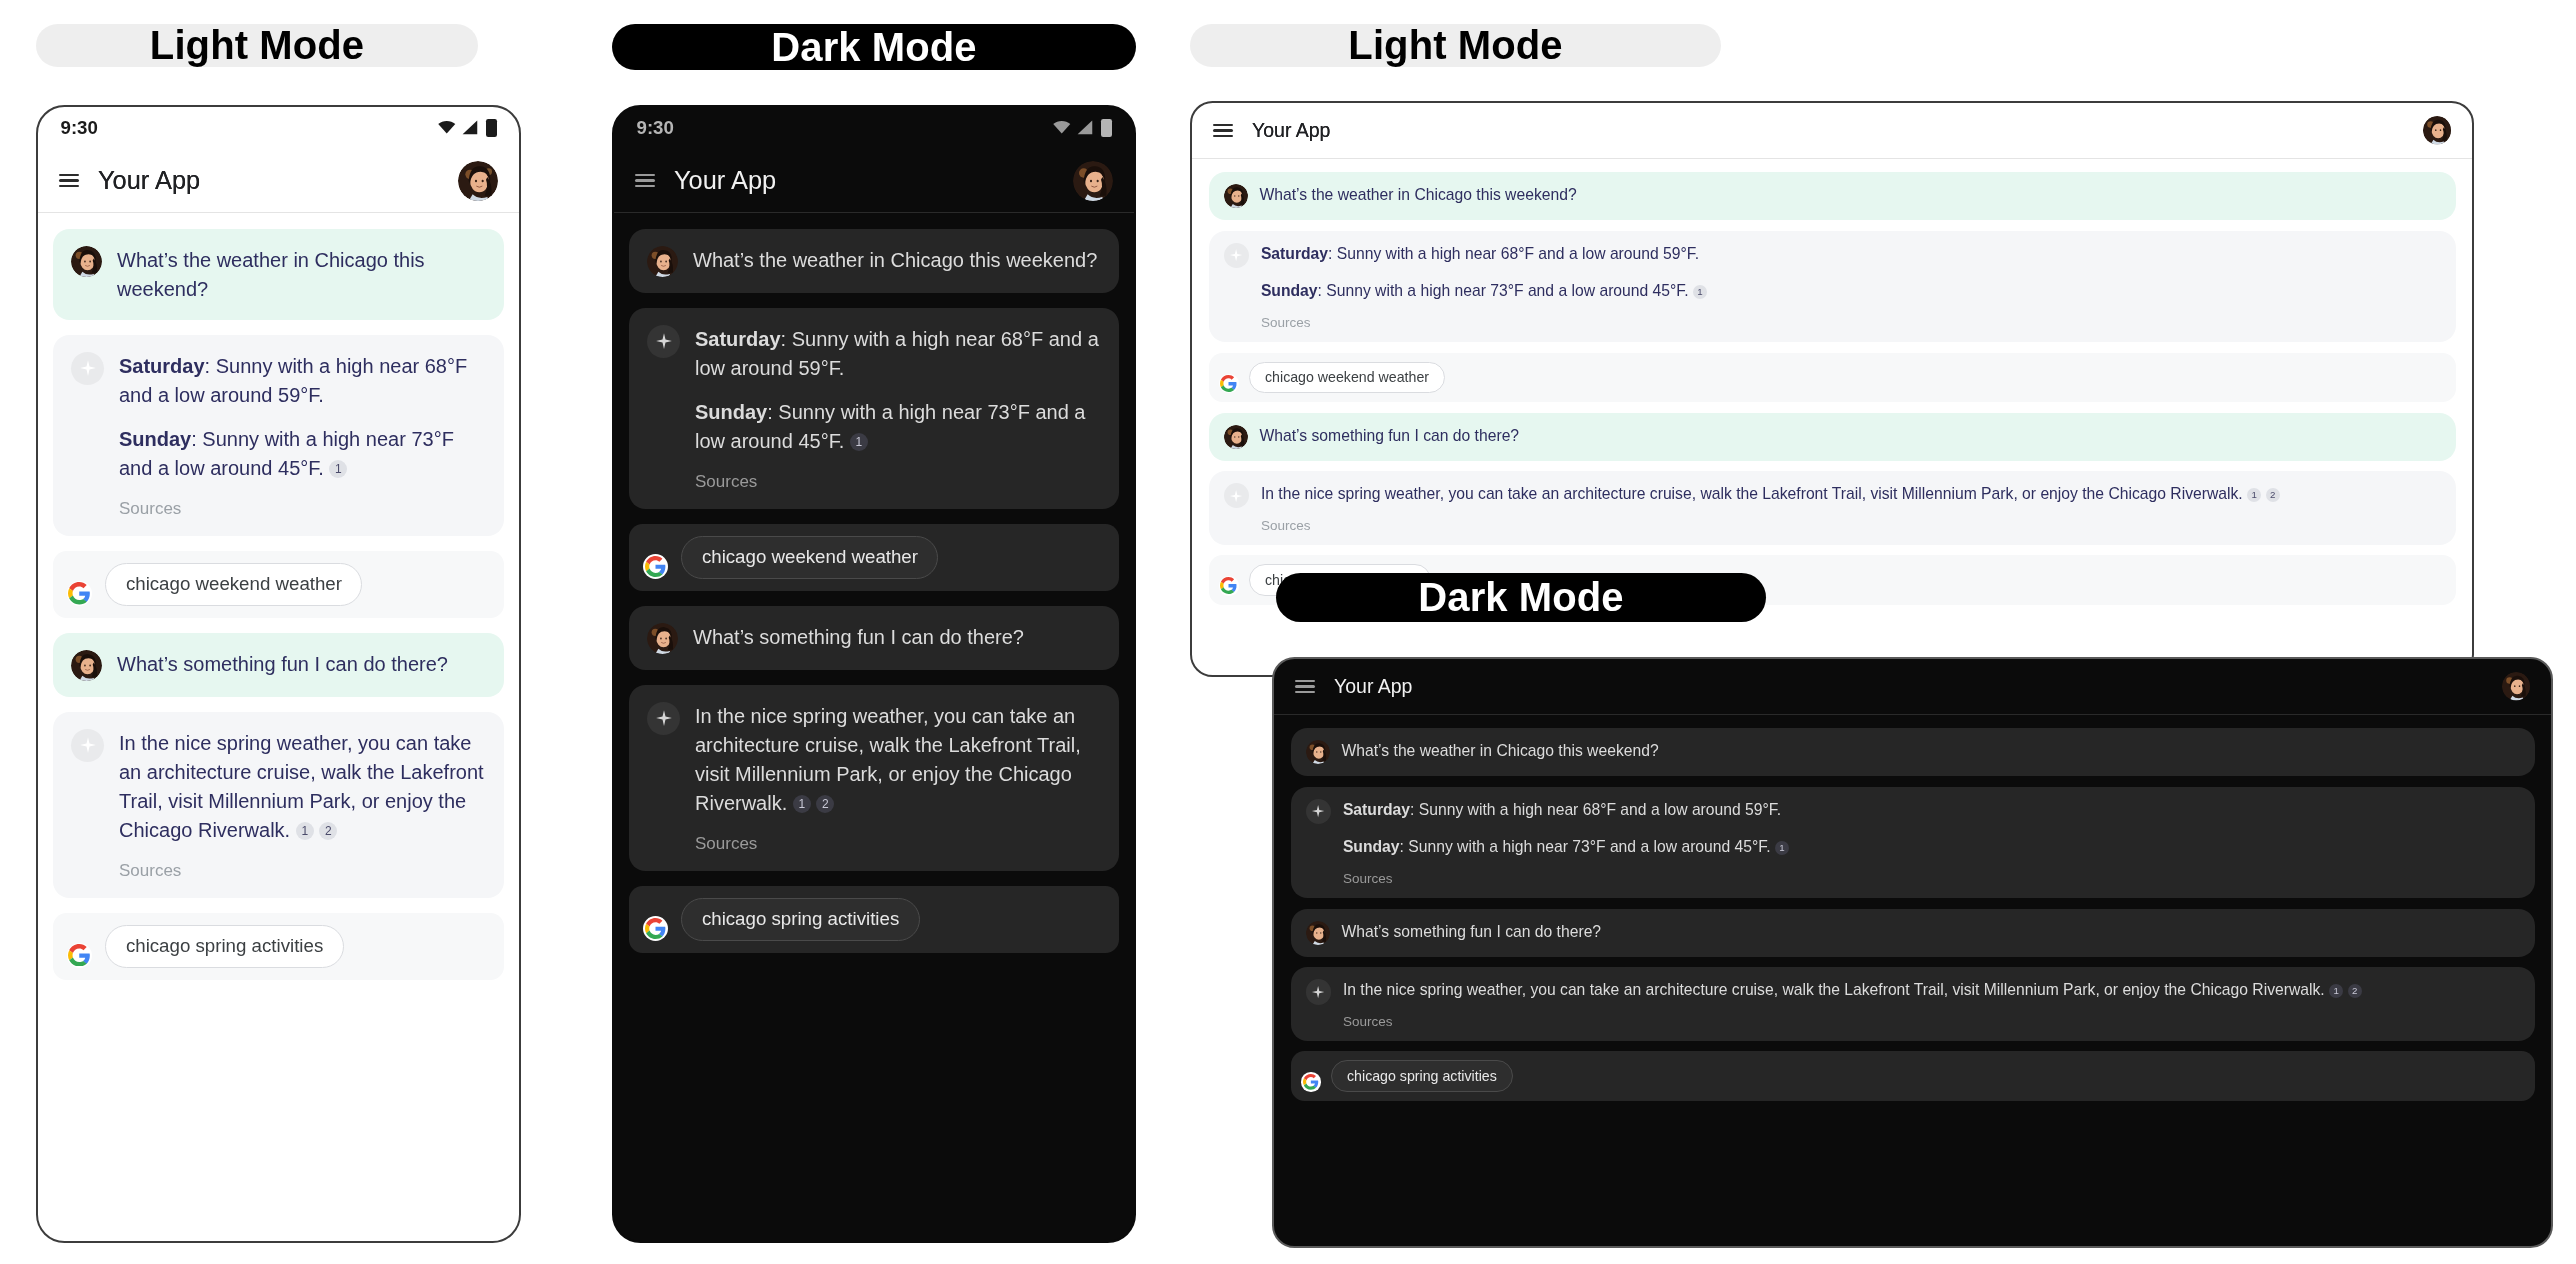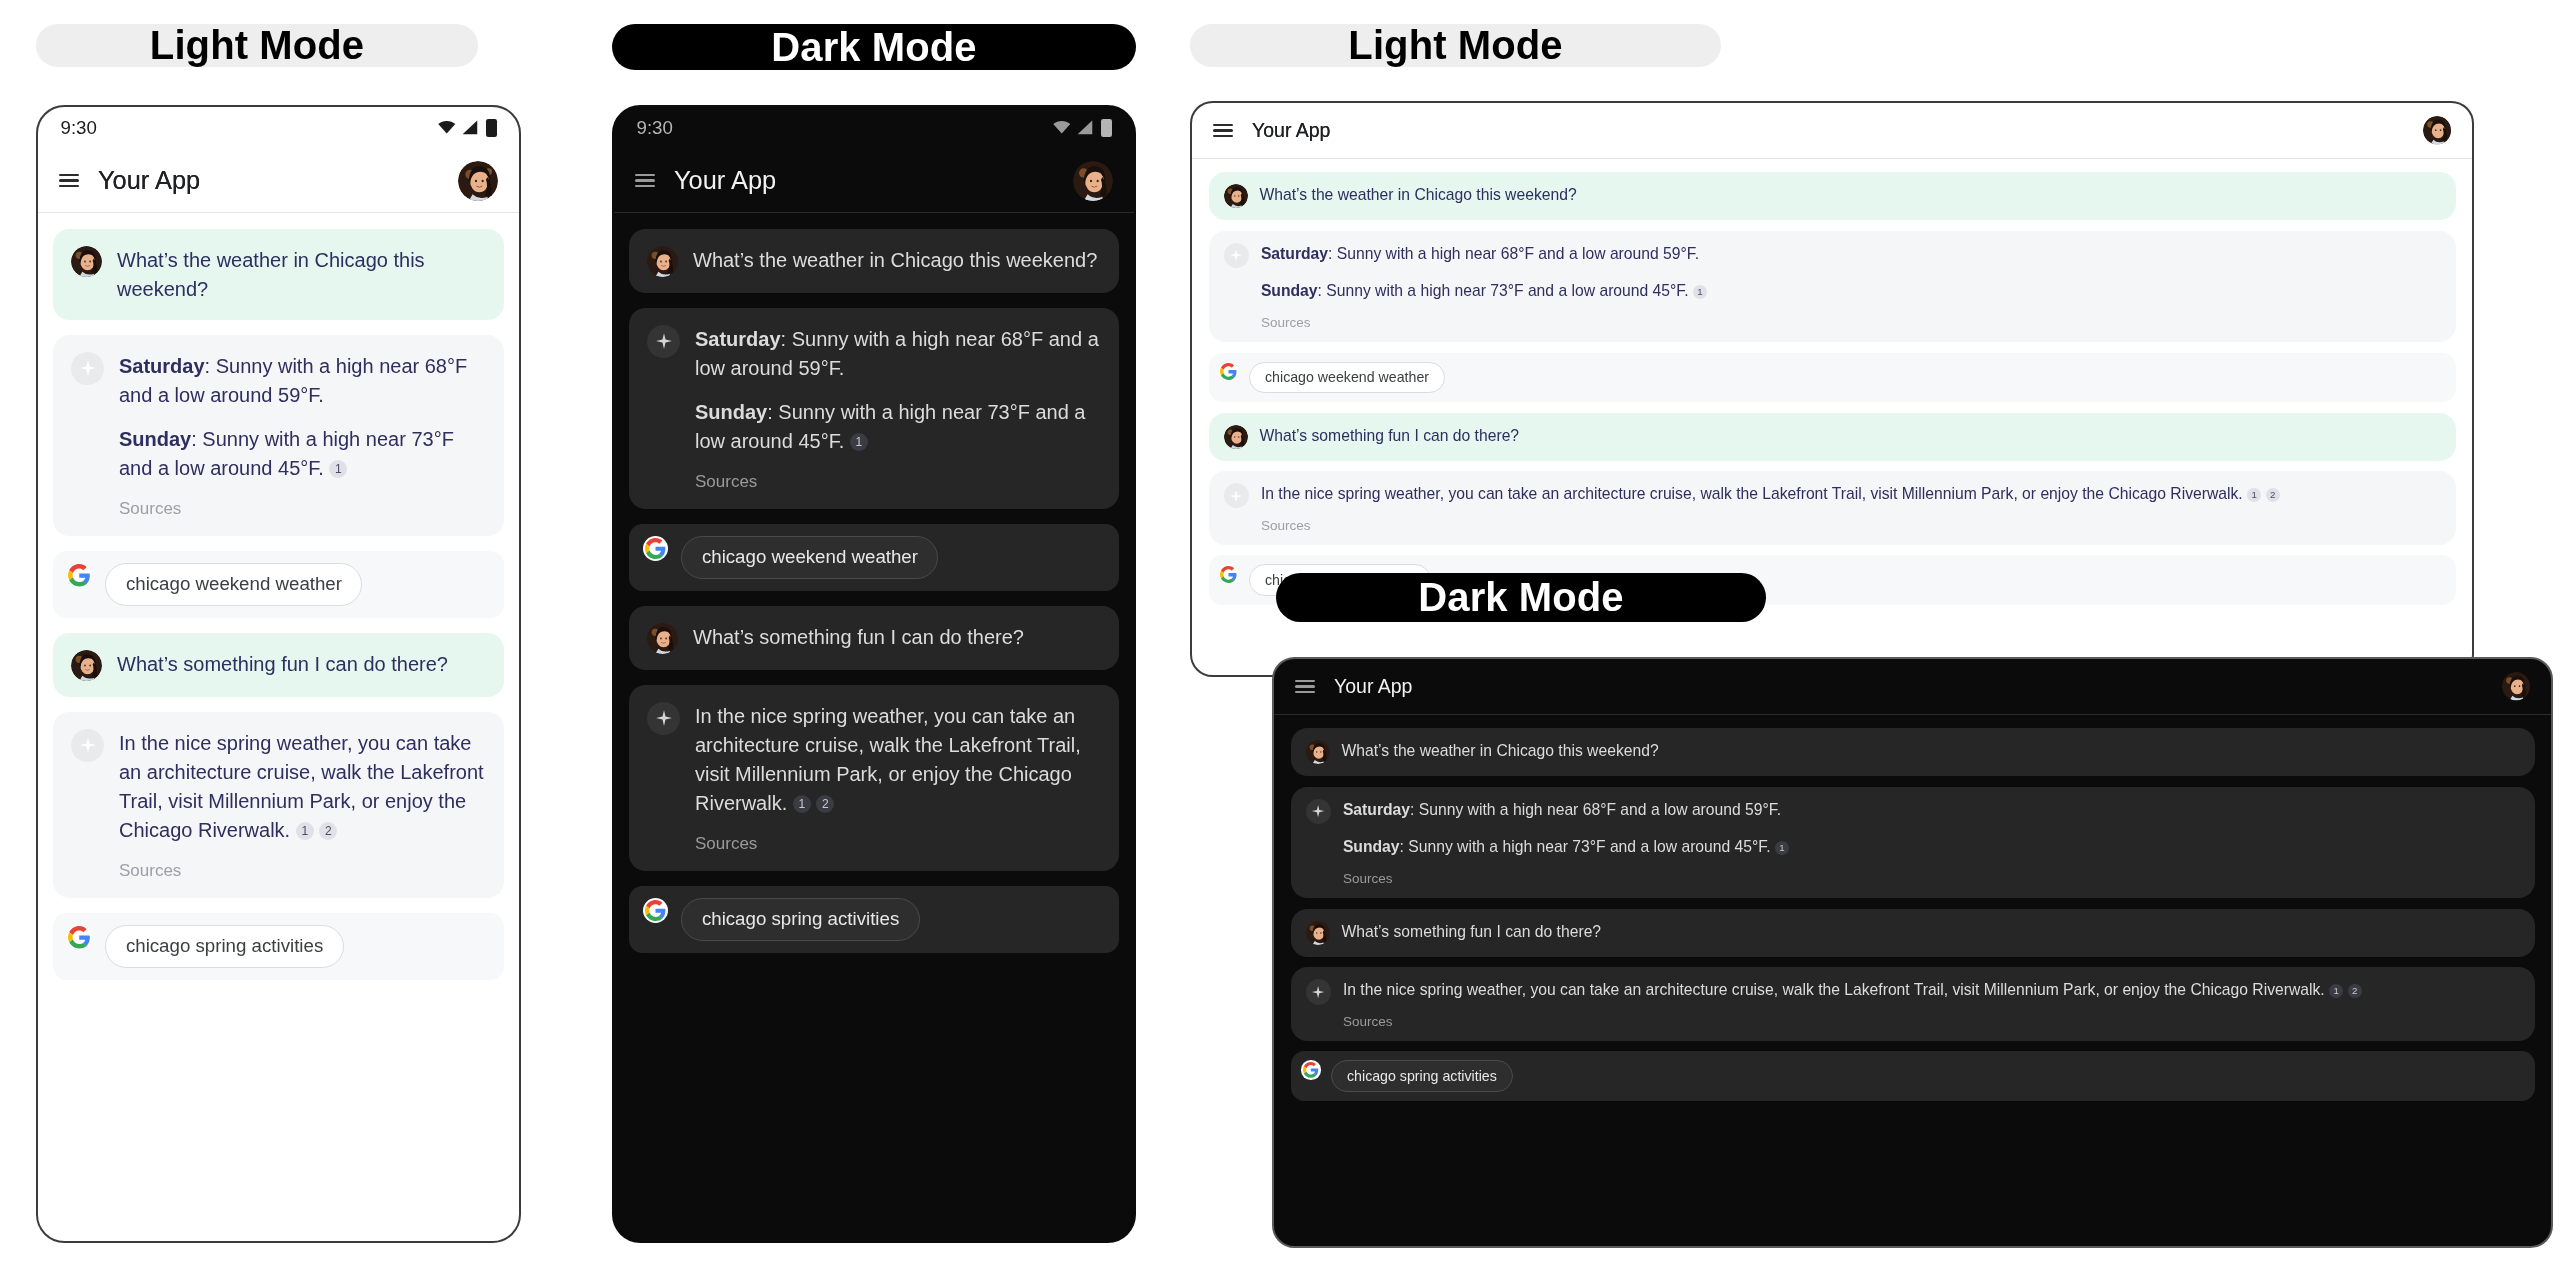--- a/index.html
+++ b/index.html
@@ -30,21 +30,21 @@
   }
   .device.tablet { border-radius: 22.5px; }
   .device.light-skin { background: #ffffff; }
   .device.dark-skin  { background: #0b0b0b; }
 
   
   .statusbar {
     display: flex; align-items: center; justify-content: space-between;
     padding: 0 22.5px;
     height: 42px;
-    font-size: 18.7px; font-weight: 400;
+    font-size: 18.7px; font-weight: 700;
   }
   .light-skin .statusbar { color: #1b1b1b; }
   .dark-skin  .statusbar { color: #b5b5b5; }
   .status-icons { display: flex; align-items: center; gap: 5.2px; }
   .ic-wifi { width: 19.5px; height: 19.5px; }
   .ic-sig  { width: 19.5px; height: 19.5px; }
   .ic-bat  { width: 10.5px; height: 18px; border-radius: 2.2px; }
   .light-skin .ic-bat { background: #1b1b1b; }
   .dark-skin  .ic-bat { background: #b5b5b5; }
 
@@ -108,21 +108,21 @@
   .dark  .cite { background: #3b3b44; color: #c9c9d6; }
 
   
   .sparkle { border-radius: 50%; display: flex; align-items: center; justify-content: center; }
   .light .sparkle { background: #e9eaec; }
   .dark  .sparkle { background: #343434; }
   .sparkle svg { display: block; }
 
   
   .gchip-row {
-    display: flex; align-items: flex-start; border-radius: 13.5px;
+    display: flex; align-items: flex-end; border-radius: 13.5px;
   }
   .gchip-row.light { background: #f7f8f9; }
   .gchip-row.dark  { background: #262626; }
   .g-logo { flex: none; border-radius: 50%; background: #ffffff; display: flex; align-items: center; justify-content: center; }
   .g-logo svg { display: block; }
   .gpill {
     border-radius: 748px;
     display: inline-flex; align-items: center;
     white-space: nowrap;
   }

